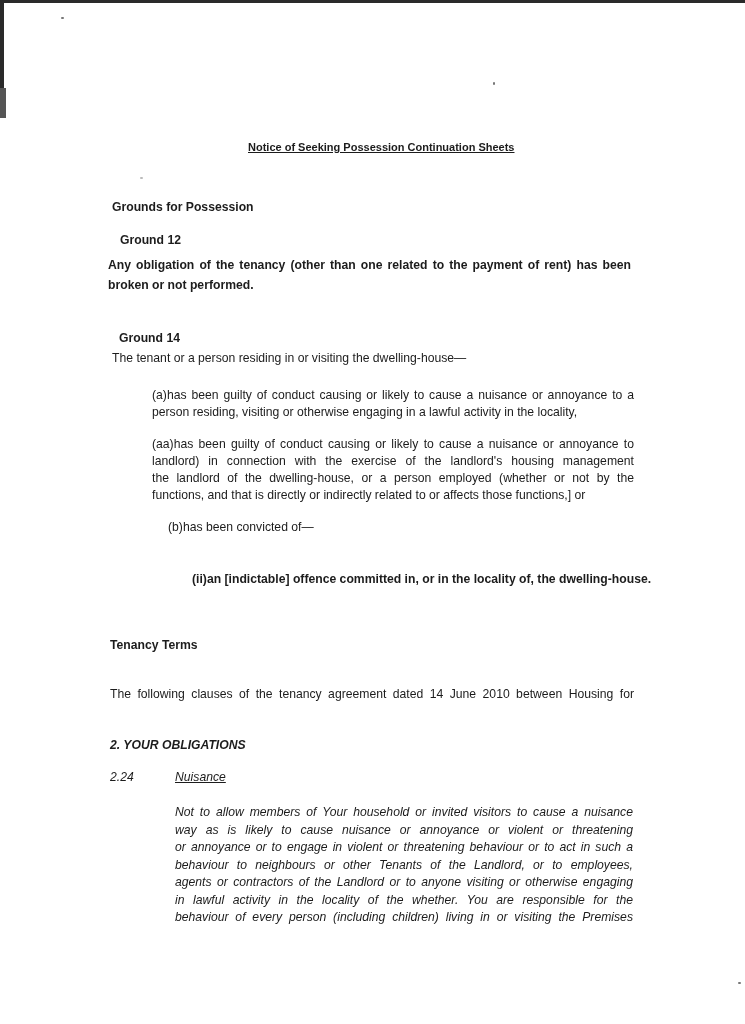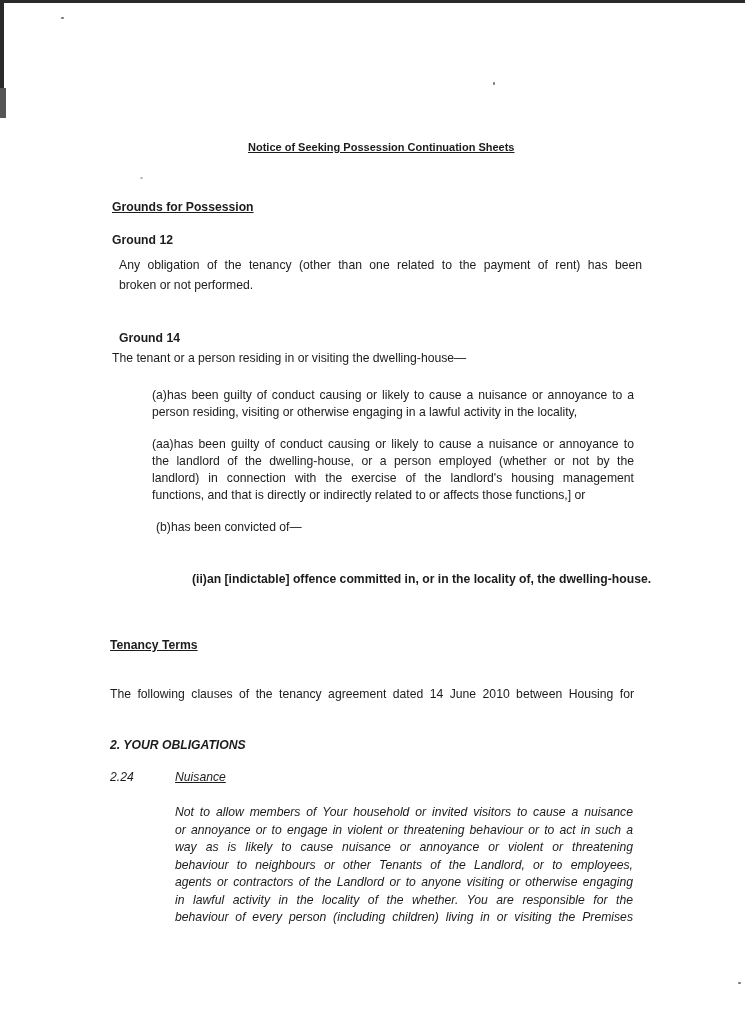--- a/index.html
+++ b/index.html
@@ -9,21 +9,21 @@
     font-family:"Liberation Sans", sans-serif;
     color:#1c1c1c;
   }
   .scan-top { position:absolute; left:0; top:0; width:745px; height:3px; background:#2a2a2a; }
   .scan-left { position:absolute; left:0; top:0; width:4px; height:90px; background:#2a2a2a; }
   .scan-left2 { position:absolute; left:0; top:88px; width:6px; height:30px; background:#555; }
   .speck { position:absolute; width:3px; height:2px; background:#777; border-radius:1px; }
 
   .t { position:absolute; font-size:12.2px; line-height:19px; white-space:nowrap; }
   .title { left:220px; top:138px; font-weight:bold; text-decoration:underline; font-size:11px;margin-left:28px; }
-  .h-under { font-weight:bold; text-decoration:underline; }
+  .h-under { font-weight:bold; }
   .bold { font-weight:bold; }
   .italic { font-style:italic; }
   .bi { font-weight:bold; font-style:italic; }
 
   .para { position:absolute; font-size:12.2px; line-height:19.5px; text-align:justify; }
   .para .ln { display:block; text-align:justify; text-align-last:justify; white-space:nowrap; }
   .para .ln.last { text-align-last:left; }
 </style>
 </head>
 <body>
@@ -33,58 +33,58 @@
 <div class="scan-left2"></div>
 <div class="speck" style="left:61px;top:17px;"></div>
 <div class="speck" style="left:493px;top:82px;width:2px;height:3px;"></div>
 <div class="speck" style="left:140px;top:177px;background:#bbb;"></div>
 <div class="speck" style="left:738px;top:982px;"></div>
 
 <div class="t title">Notice of Seeking Possession Continuation Sheets</div>
 
 <div class="t h-under" style="left:112px;top:198px;">Grounds for Possession</div>
 
-<div class="t bold" style="left:112px;top:231px;">Ground 12</div>
-<div class="para" style="left:119px;top:256px;width:523px;">
+<div class="t bold" style="left:120px;top:231px;">Ground 12</div>
+<div class="para" style="left:108px;top:256px;width:523px;font-weight:bold;">
   <span class="ln">Any obligation of the tenancy (other than one related to the payment of rent) has been</span>
   <span class="ln last">broken or not performed.</span>
 </div>
 
 <div class="t bold" style="left:112px;top:329px;margin-left:7px;">Ground 14</div>
 <div class="t" style="left:112px;top:349px;">The tenant or a person residing in or visiting the dwelling-house—</div>
 
 <div class="para" style="left:152px;top:387px;width:482px;line-height:17px;">
   <span class="ln">(a)has been guilty of conduct causing or likely to cause a nuisance or annoyance to a</span>
   <span class="ln last">person residing, visiting or otherwise engaging in a lawful activity in the locality,</span>
 </div>
 
 <div class="para" style="left:152px;top:436px;width:482px;line-height:17px;">
   <span class="ln">(aa)has been guilty of conduct causing or likely to cause a nuisance or annoyance to</span>
+  <span class="ln">landlord) in connection with the exercise of the landlord's housing management</span>
   <span class="ln">the landlord of the dwelling-house, or a person employed (whether or not by the</span>
-  <span class="ln">landlord) in connection with the exercise of the landlord's housing management</span>
   <span class="ln last">functions, and that is directly or indirectly related to or affects those functions,] or</span>
 </div>
 
-<div class="t" style="left:156px;top:518px;">(b)has been convicted of—</div>
+<div class="t" style="left:168px;top:518px;">(b)has been convicted of—</div>
 <div class="para" style="left:192px;top:536px;width:442px;line-height:17px;">
 </div>
 <div class="t" style="left:192px;top:570px;font-weight:bold;">(ii)an [indictable] offence committed in, or in the locality of, the dwelling-house.</div>
 
 <div class="t h-under" style="left:110px;top:636px;">Tenancy Terms</div>
 
 <div class="para" style="left:110px;top:686px;width:524px;line-height:17px;">
   <span class="ln">The following clauses of the tenancy agreement dated 14 June 2010 between Housing for</span>
 </div>
 
 <div class="t bi" style="left:110px;top:736px;">2. YOUR OBLIGATIONS</div>
 
 <div class="t italic" style="left:110px;top:768px;">2.24</div>
 <div class="t italic" style="left:175px;top:768px;text-decoration:underline;">Nuisance</div>
 
 <div class="para italic" style="left:175px;top:804px;width:458px;line-height:17.5px;">
   <span class="ln">Not to allow members of Your household or invited visitors to cause a nuisance</span>
+  <span class="ln">way as is likely to cause nuisance or annoyance or violent or threatening</span>
   <span class="ln">or annoyance or to engage in violent or threatening behaviour or to act in such a</span>
-  <span class="ln">way as is likely to cause nuisance or annoyance or violent or threatening</span>
   <span class="ln">behaviour to neighbours or other Tenants of the Landlord, or to employees,</span>
   <span class="ln">agents or contractors of the Landlord or to anyone visiting or otherwise engaging</span>
   <span class="ln">in lawful activity in the locality of the whether. You are responsible for the</span>
   <span class="ln">behaviour of every person (including children) living in or visiting the Premises</span>
 </div>
 
 </body></html>

